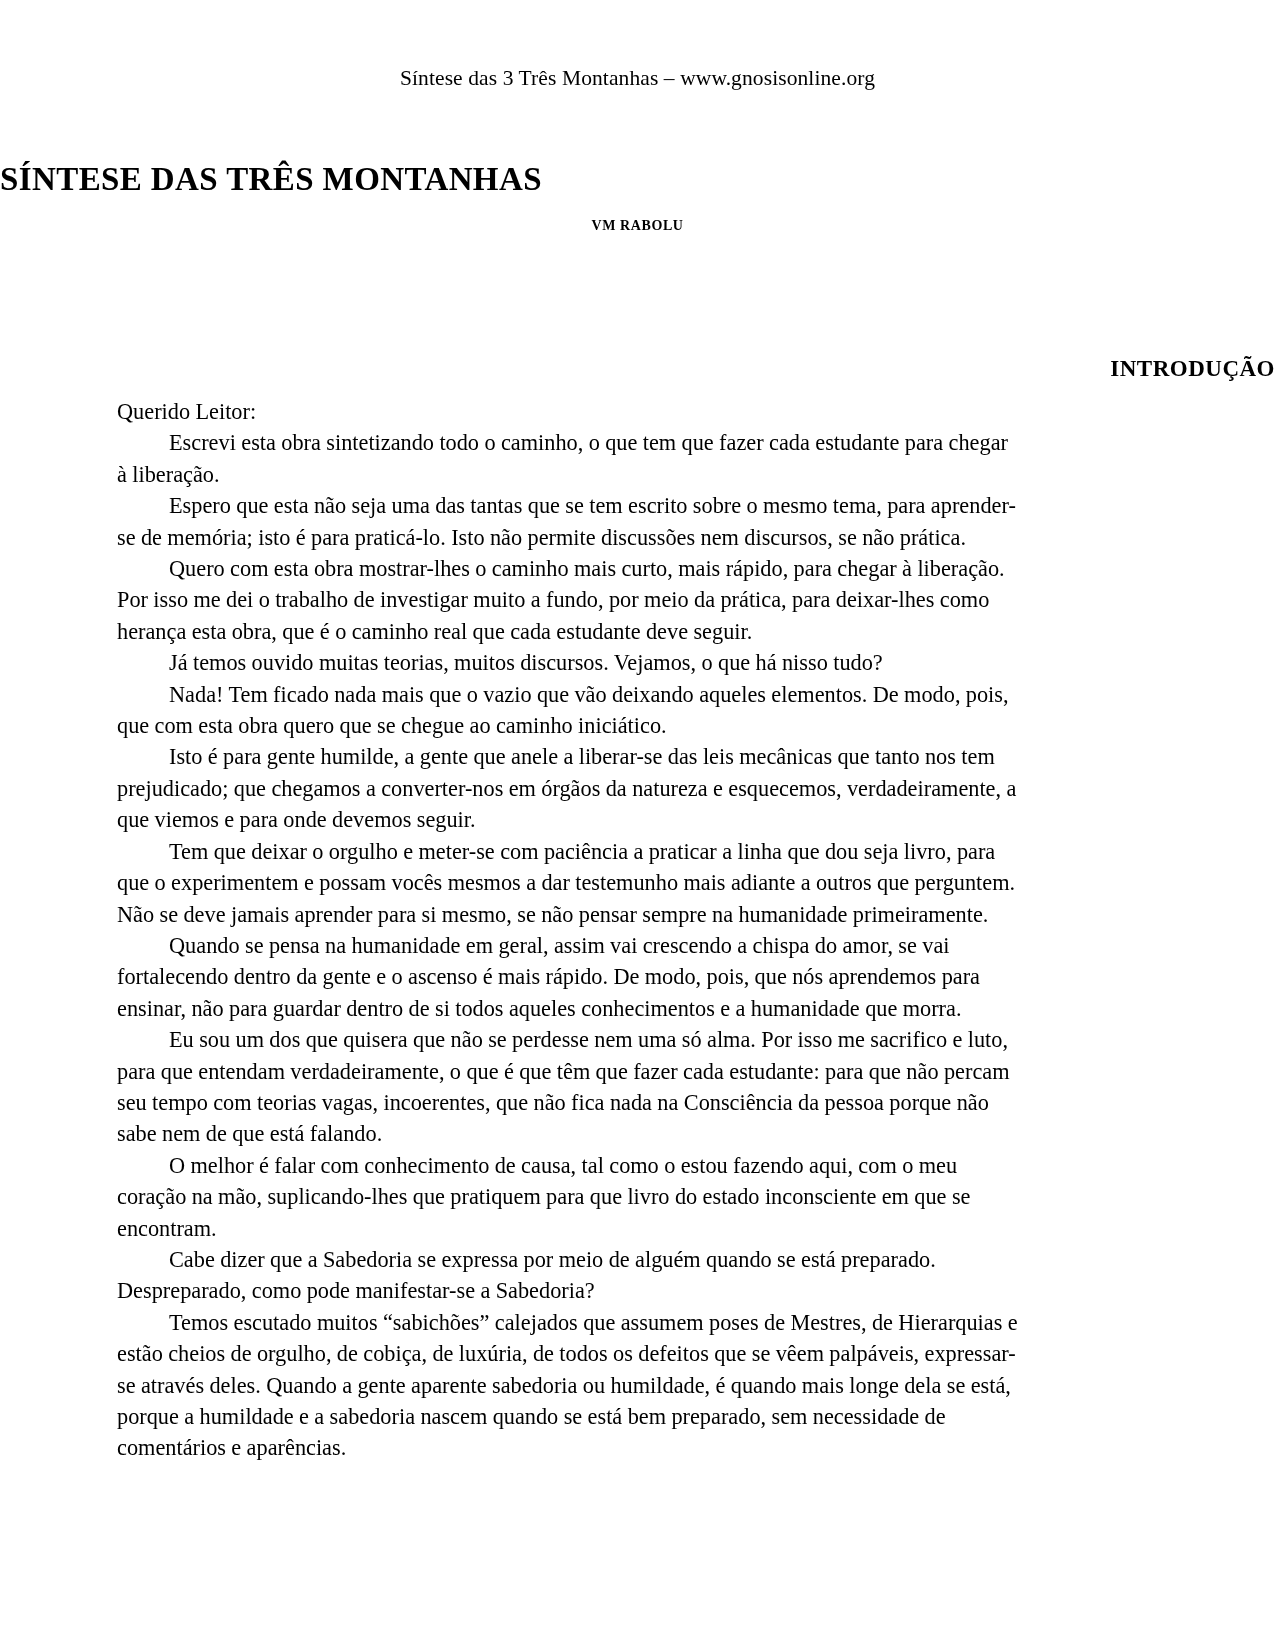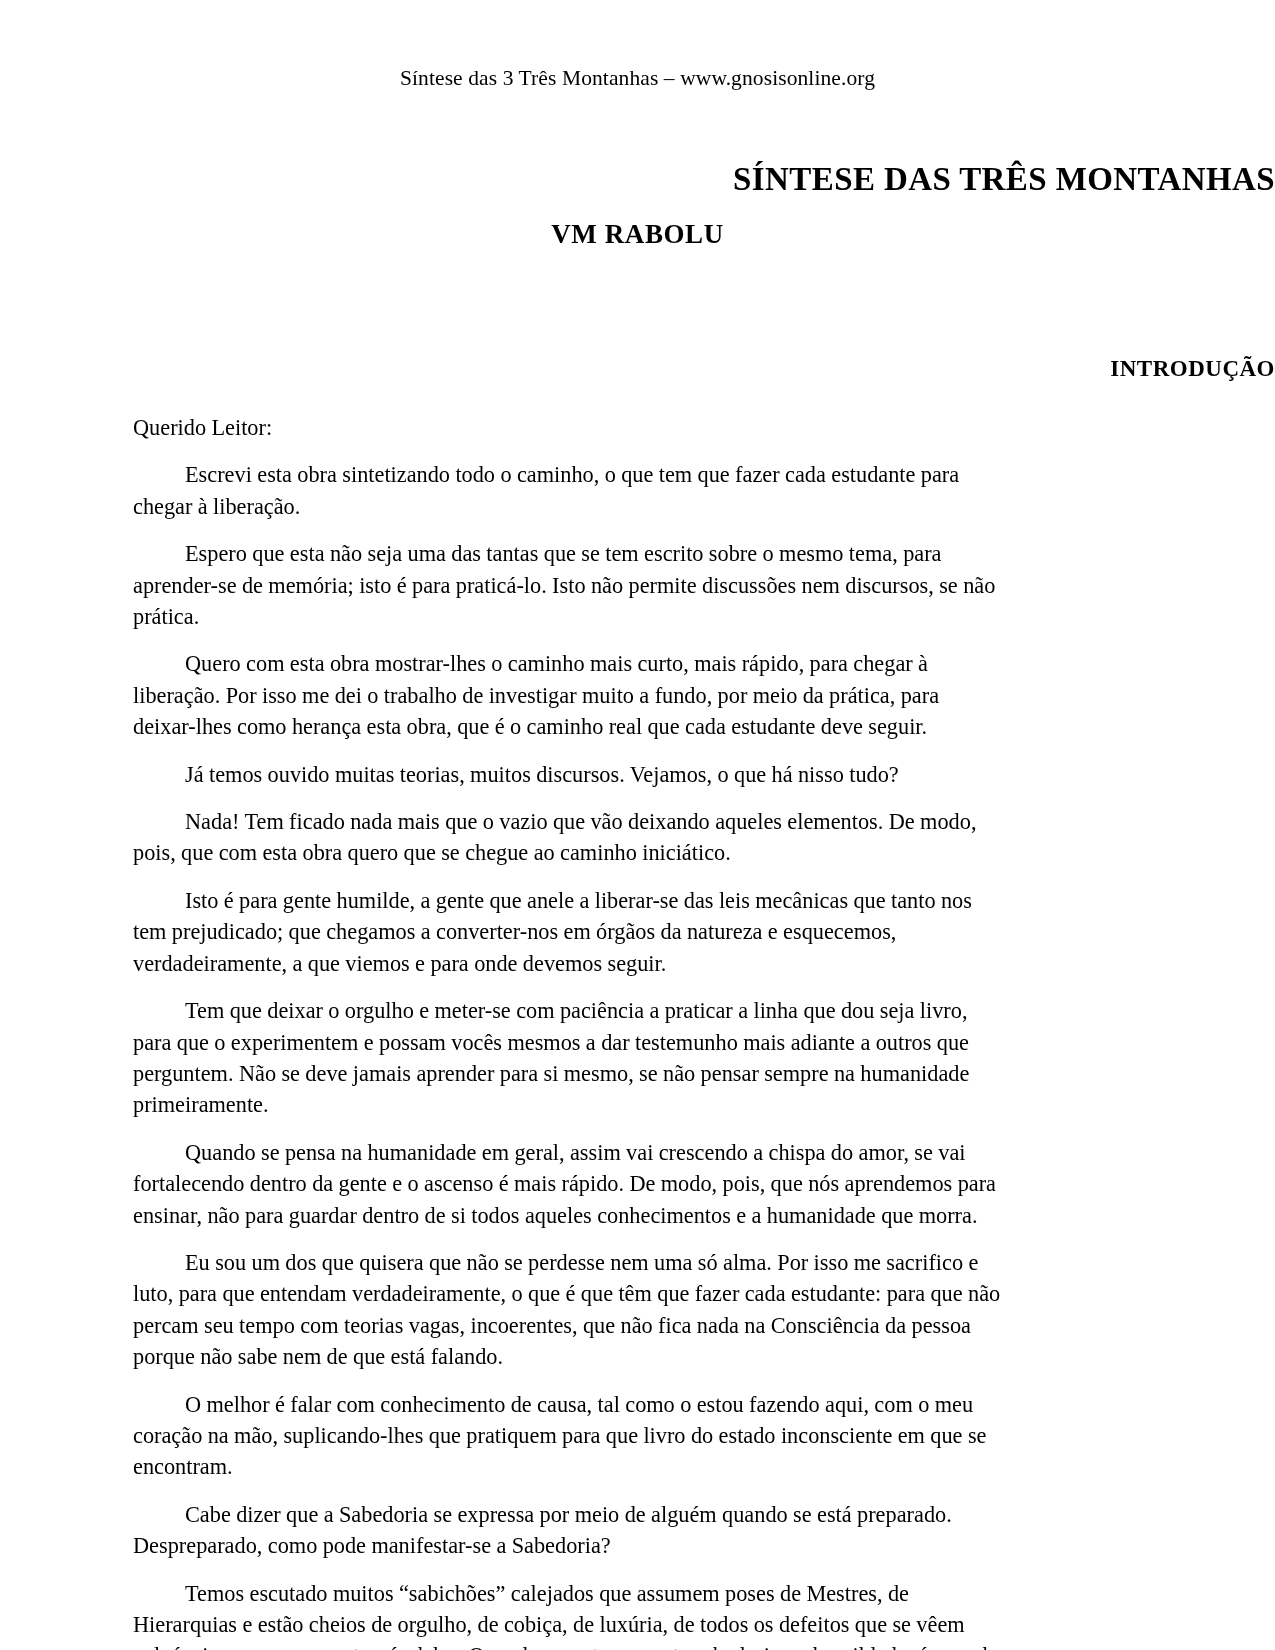--- a/index.html
+++ b/index.html
@@ -31,34 +31,34 @@
     text-align: center;
     font-size: 21.5px;
     line-height: 1.2;
     letter-spacing: 0.1px;
   }
   .doc-title {
     position: absolute;
     top: 138px;
     left: 0;
     width: 1275px;
-    text-align: right;
+    text-align: left;
     font-size: 33px;
     font-weight: bold;
     letter-spacing: 0.4px;
     line-height: 1.2;
     font-family: Liberation Serif, serif;
   }
   .doc-author {
     position: absolute;
     top: 218px;
     left: 0;
     width: 1275px;
     text-align: center;
-    font-size: 27px;
+    font-size: 14px;
     font-weight: bold;
     letter-spacing: 0.6px;
     line-height: 1.2;
   }
   .section-heading {
     position: absolute;
     top: 336px;
     left: 0;
     width: 1275px;
     text-align: right;
@@ -67,21 +67,21 @@
     letter-spacing: 0.5px;
     line-height: 1.2;
   }
   .body-block {
     position: absolute;
     top: 396px;
     left: 117px;
     width: 906px;
   }
   .body-block p {
-    margin: 16px;
+    margin: 0;
     font-size: 22.3px;
     line-height: 31.4px;
     text-align: left;
     text-indent: 52px;
     word-spacing: -0.2px;
   }
   .body-block p.no-indent {
     text-indent: 0;
   }
 </style>

